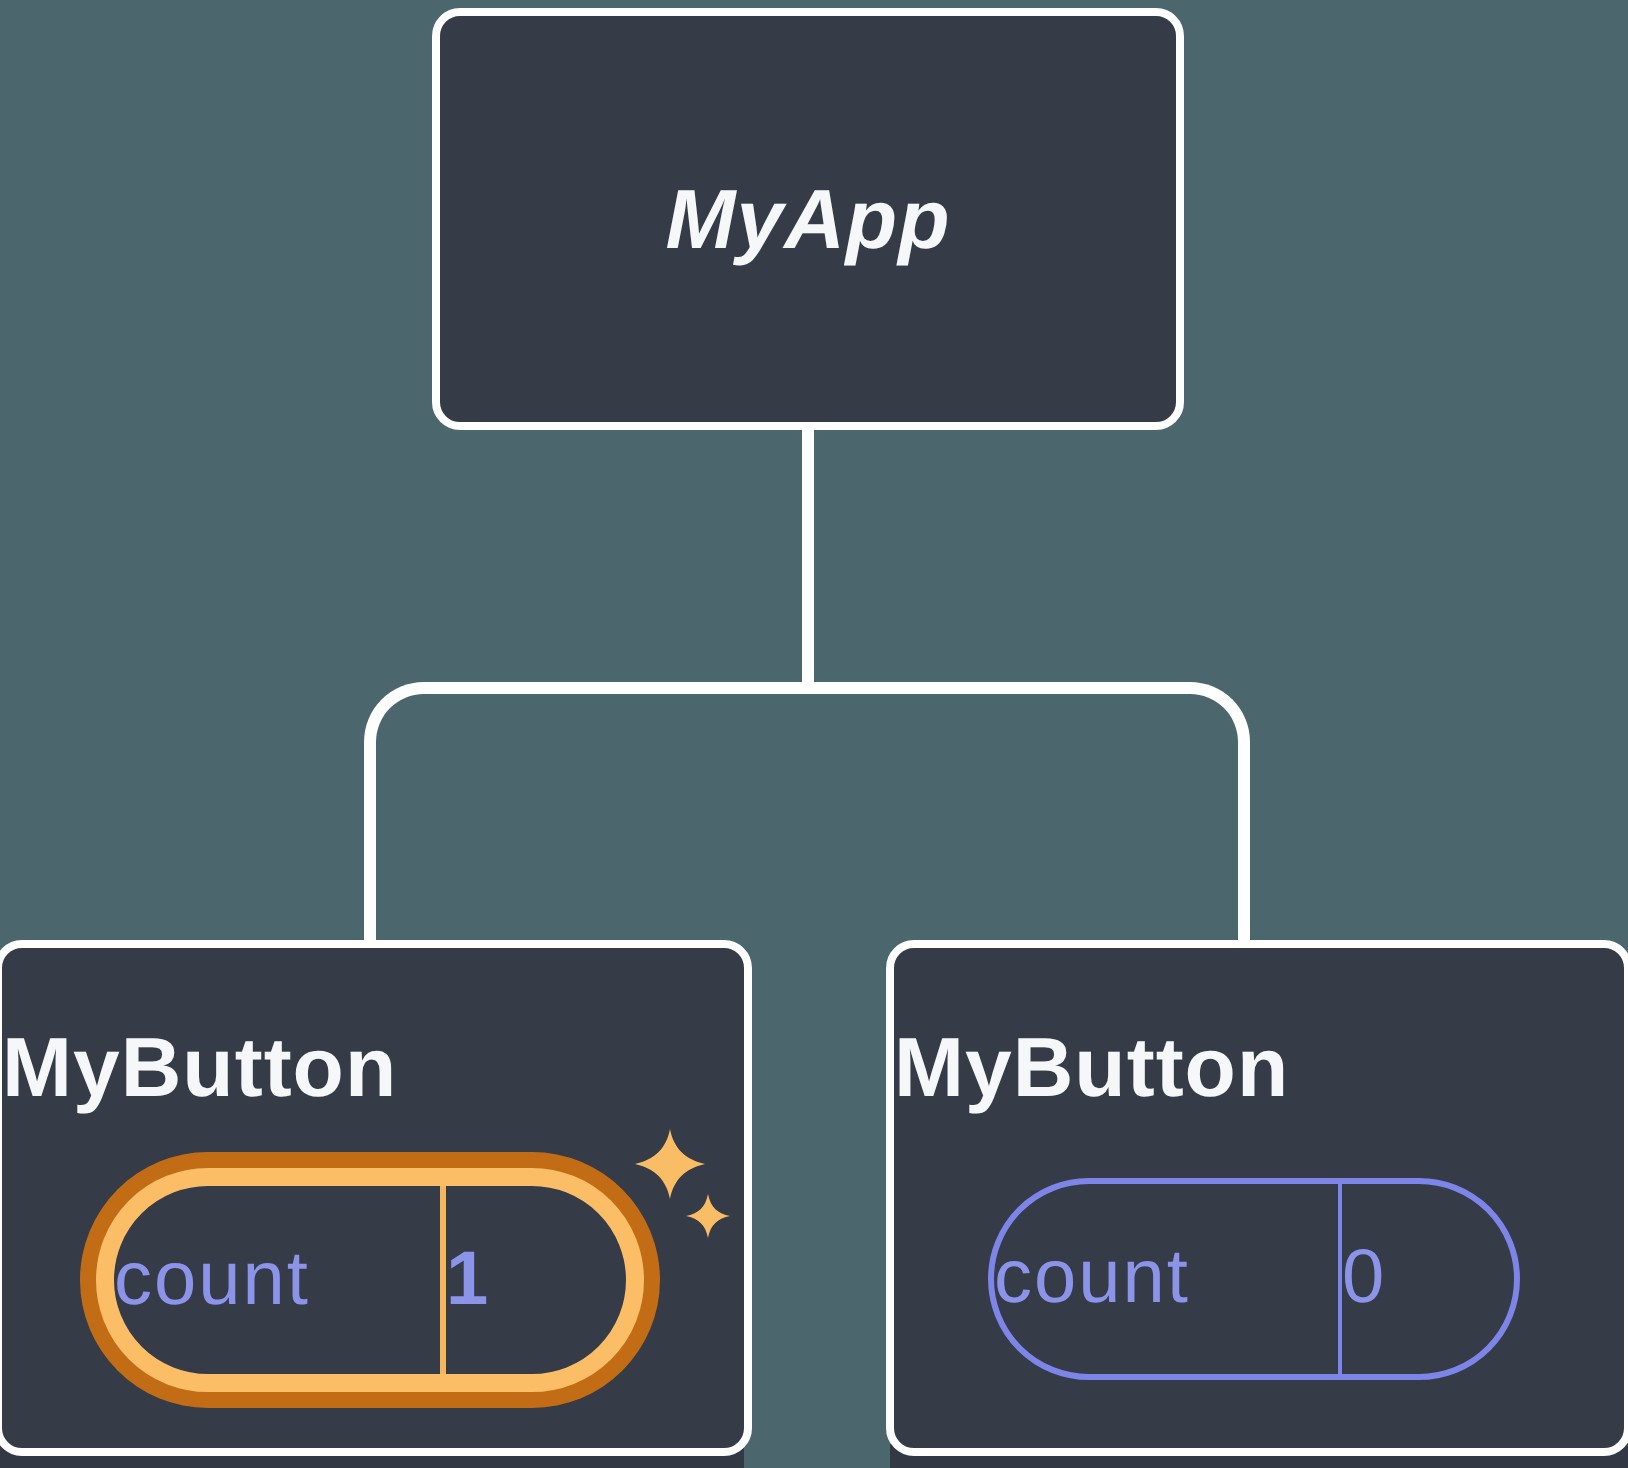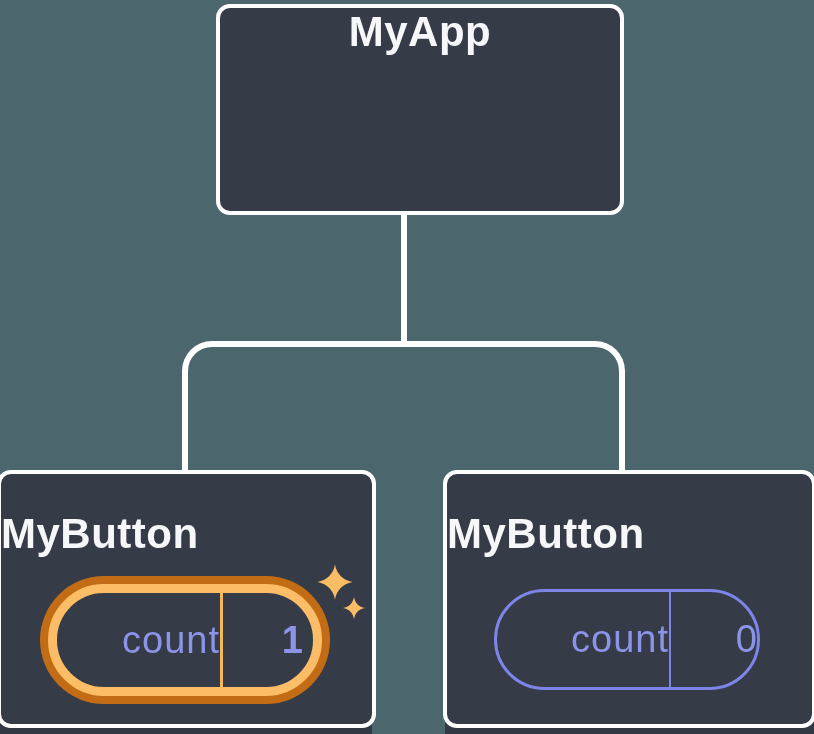--- a/index.html
+++ b/index.html
@@ -12,22 +12,22 @@
   }
   .node {
     position:absolute;
     background: var(--node-bg);
     border:4px solid var(--node-border);
     border-radius:14px;
     box-sizing:border-box;
     z-index:2;
   }
   #myapp-node {
-    left:216px; top:4px; width:408px; height:211px;
-    display:flex; justify-content:center;
+    left:216px; top:4px; width:376px; height:211px;
+    display:flex; align-items:center; justify-content:center;font-style:italic;
   }
   .node-label {
     color: var(--label-text);
     font-size:42px; font-weight:700; letter-spacing:0.5px;
   }
   #mybutton-left-node  { left:-3px;  top:470px; width:379px; height:258px; }
   #mybutton-right-node { left:443px; top:470px; width:373px; height:258px; }
   .child-title {
     position:absolute; top:36px; left:0; right:0;
   }
@@ -63,21 +63,21 @@
     box-shadow:0 0 0 8px var(--highlight-orange);
   }
   #pill-highlighted .pill-divider { width:3px; background: var(--highlight-divider); }
   #pill-plain {
     left:47px; top:115px; width:266px; height:101px;
     border:3px solid var(--pill-outline);
     background:transparent;
   }
   #pill-plain .pill-divider { width:2px; background: var(--pill-outline); }
   .pill-cell {
-    display:flex; align-items:center; justify-content:flex-end;
+    display:flex; align-items:center; justify-content:flex-start;
   }
   .pill-cell.name-cell  { flex:1; }
   #pill-highlighted .value-cell { width:80px; padding-right:10px; }
   #pill-plain .value-cell { width:86px; }
   .state-name {
     color: var(--state-text);
     font-size:38px; letter-spacing:1px;
   }
   .state-value {
     color: var(--state-text);

